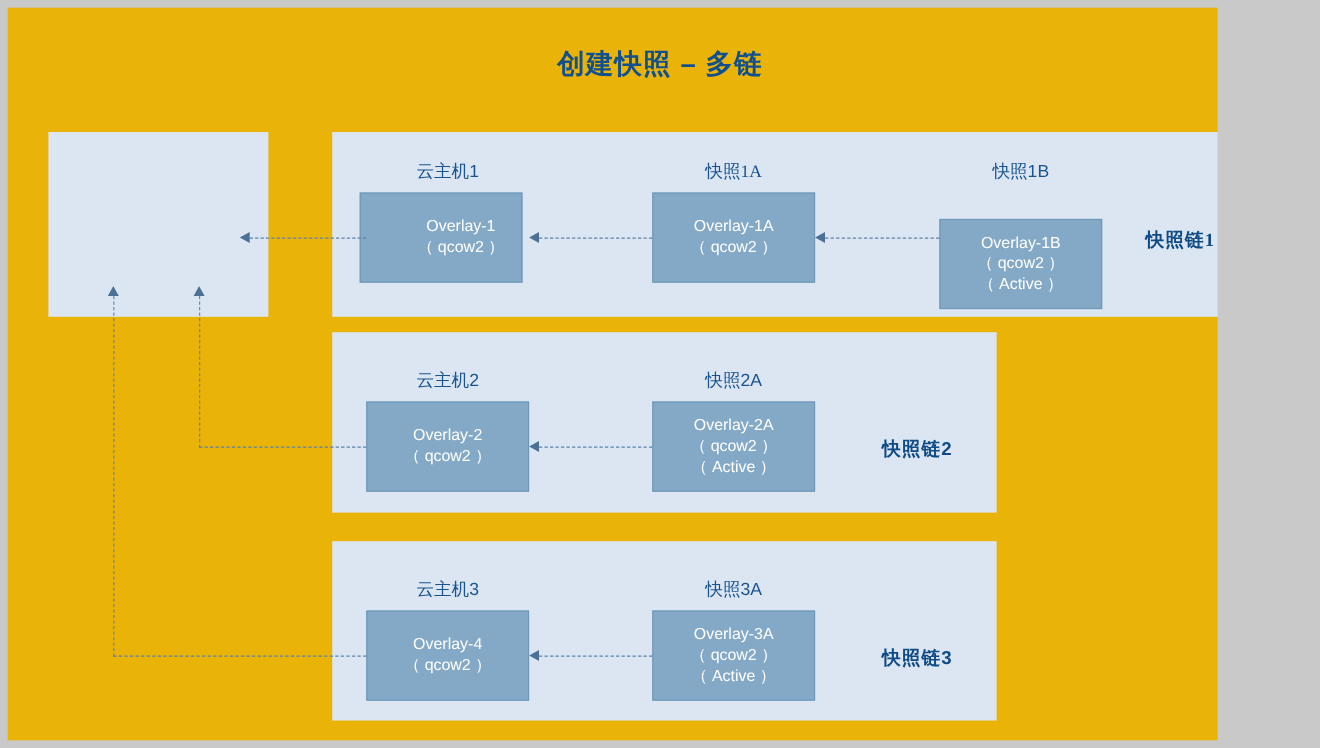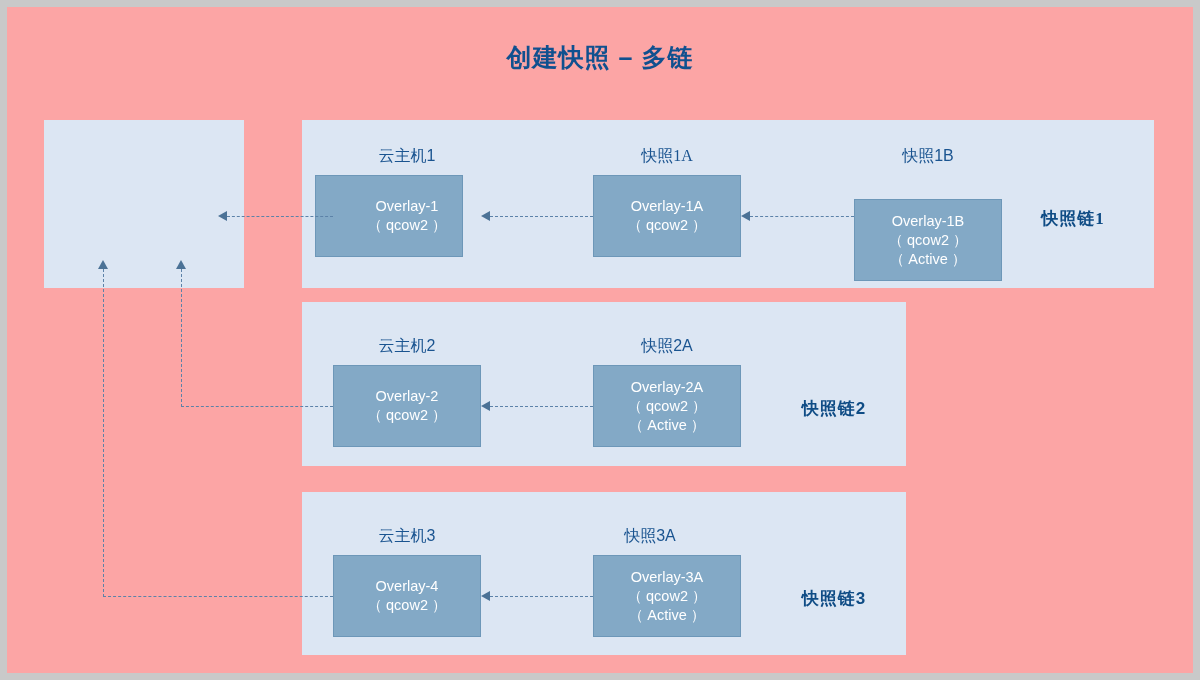--- a/index.html
+++ b/index.html
@@ -11,23 +11,23 @@
     width: 1200px;
     height: 680px;
     background: #c9c9c9;
     font-family: "Liberation Sans", "DejaVu Sans", sans-serif;
     overflow: hidden;
   }
   #canvas {
     position: absolute;
     left: 7px;
     top: 7px;
-    width: 1186px;
+    width: 1100px;
     height: 666px;
-    background: #fca5a5;
+    background: #eab308;
     overflow: hidden;
   }
 
   
   #title {
     position: absolute;
     left: 0;
     top: 34px;
     width: 1186px;
     text-align: center;
@@ -118,21 +118,21 @@
 
   <div id="title">创建快照 – 多链</div>
 
   <div class="panel" id="panel-base"></div>
   <div class="panel" id="panel-chain1"></div>
   <div class="panel" id="panel-chain2"></div>
   <div class="panel" id="panel-chain3"></div>
 
 
   <div class="caption" style="left:326px; top:139px; width:148px;">云主机1</div>
-  <div class="node" style="left:308px; top:168px; width:148px; height:82px;padding-left:36px;">
+  <div class="node" style="left:320px; top:168px; width:148px; height:82px;padding-left:36px;">
     <span class="line">Overlay-1</span>
     <span class="line">（ qcow2 ）</span>
   </div>
 
   <div class="caption" style="left:586px; top:139px; width:148px;font-family:Liberation Serif, serif;">快照1A</div>
   <div class="node" style="left:586px; top:168px; width:148px; height:82px;">
     <span class="line">Overlay-1A</span>
     <span class="line">（ qcow2 ）</span>
   </div>
 
@@ -159,21 +159,21 @@
   </div>
 
   <div class="chain-label" style="left:762px; top:390px; width:130px;">快照链2</div>
 
   <div class="caption" style="left:326px; top:519px; width:148px;">云主机3</div>
   <div class="node" style="left:326px; top:548px; width:148px; height:82px;">
     <span class="line">Overlay-4</span>
     <span class="line">（ qcow2 ）</span>
   </div>
 
-  <div class="caption" style="left:569px; top:519px; width:148px;">快照3A</div>
+  <div class="caption" style="left:586px; top:519px; width:148px;">快照3A</div>
   <div class="node" style="left:586px; top:548px; width:148px; height:82px;">
     <span class="line">Overlay-3A</span>
     <span class="line">（ qcow2 ）</span>
     <span class="line">（ Active ）</span>
   </div>
 
   <div class="chain-label" style="left:762px; top:580px; width:130px;">快照链3</div>
 
   <div class="hline" style="left:220px; top:209px; width:106px;"></div>
   <div class="arrow-left" style="left:211px; top:204px;"></div>

